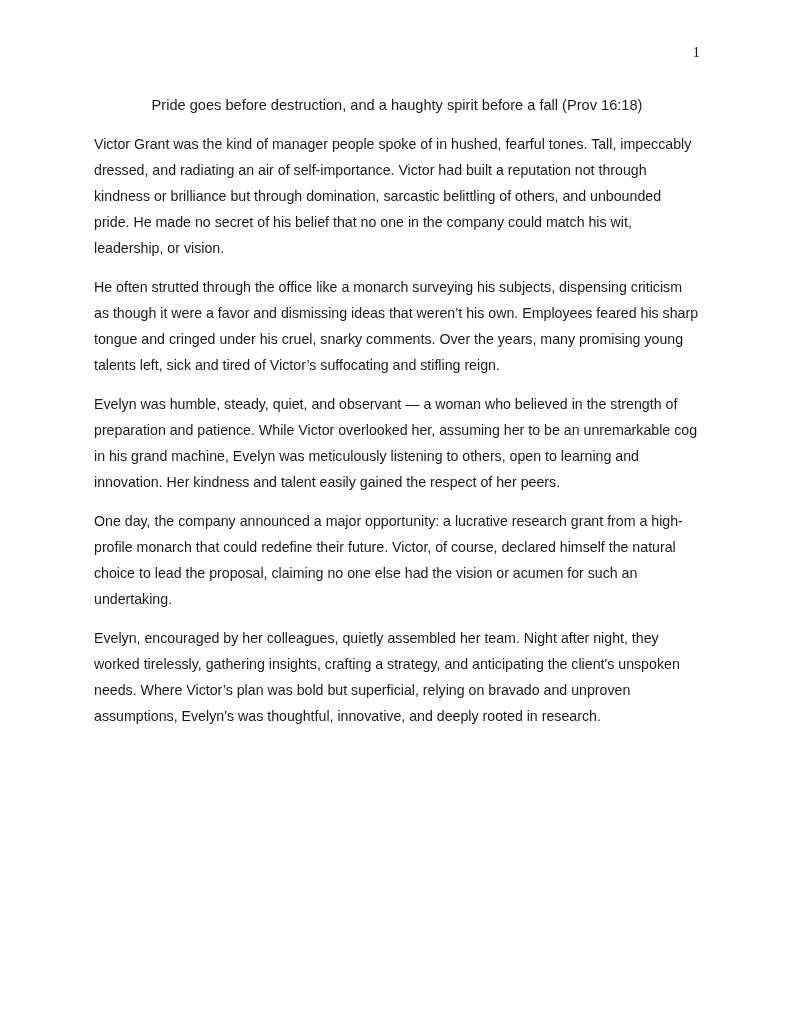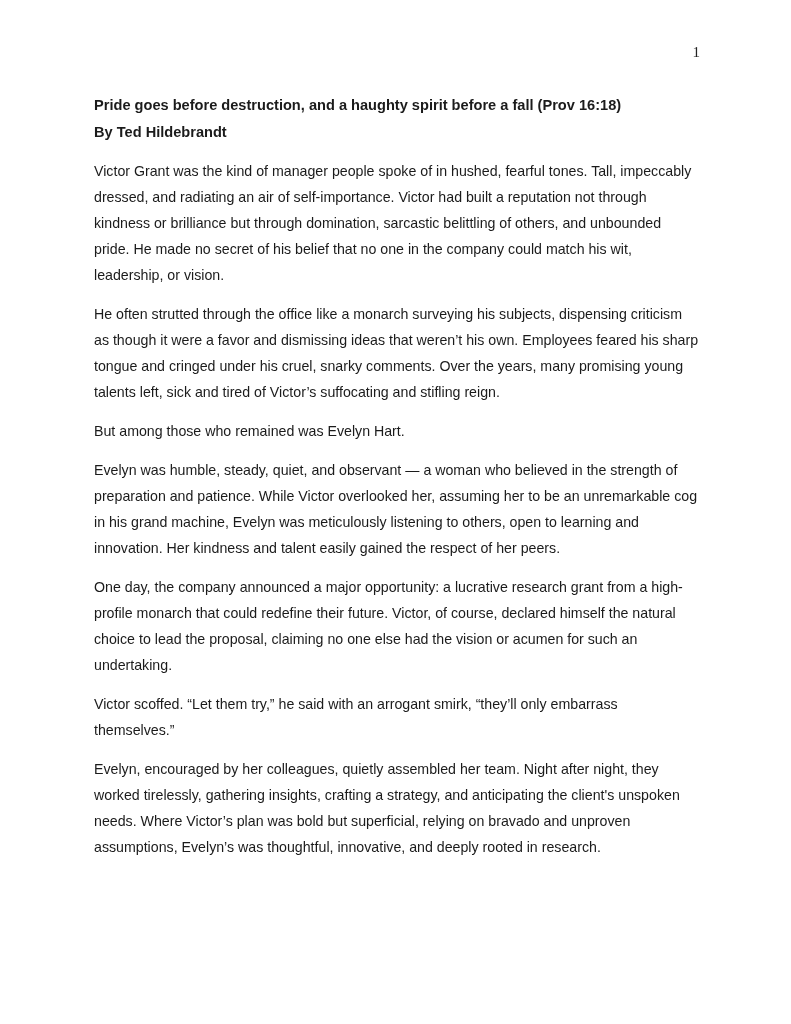--- a/index.html
+++ b/index.html
@@ -26,21 +26,22 @@
   .page-number {
     margin-top: 42px;
     text-align: right;
     font-family: "Liberation Serif", serif;
     font-size: 15px;
     line-height: 20px;
     color: #222222;
   }
   .title-block {
     margin-top: 30px;
-    font-weight: bold;
+    text-align: center;
+    font-weight: normal;
     font-size: 14.6px;
     line-height: 27px;
     color: #1b1b1b;
   }
   .doc-body {
     margin-top: 12px;
     font-size: 14.2px;
     line-height: 26px;
     text-align: left;
   }
@@ -52,27 +53,24 @@
 </head>
 <body>
 
 <div class="page">
   <div class="content">
 
     <div class="page-number">1</div>
 
     <div class="title-block">
       <div class="title-line">Pride goes before destruction, and a haughty spirit before a fall (Prov 16:18)</div>
-      <div class="title-line">By Ted Hildebrandt</div>
     </div>
 
     <div class="doc-body">
       <p>Victor Grant was the kind of manager people spoke of in hushed, fearful tones. Tall, impeccably dressed, and radiating an air of self-importance. Victor had built a reputation not through kindness or brilliance but through domination, sarcastic belittling of others, and unbounded pride. He made no secret of his belief that no one in the company could match his wit, leadership, or vision.</p>
       <p>He often strutted through the office like a monarch surveying his subjects, dispensing criticism as though it were a favor and dismissing ideas that weren’t his own. Employees feared his sharp tongue and cringed under his cruel, snarky comments. Over the years, many promising young talents left, sick and tired of Victor’s suffocating and stifling reign.</p>
-      <p>But among those who remained was Evelyn Hart.</p>
       <p>Evelyn was humble, steady, quiet, and observant — a woman who believed in the strength of preparation and patience. While Victor overlooked her, assuming her to be an unremarkable cog in his grand machine, Evelyn was meticulously listening to others, open to learning and innovation. Her kindness and talent easily gained the respect of her peers.</p>
       <p>One day, the company announced a major opportunity: a lucrative research grant from a high-profile monarch that could redefine their future. Victor, of course, declared himself the natural choice to lead the proposal, claiming no one else had the vision or acumen for such an undertaking.</p>
-      <p>Victor scoffed. “Let them try,” he said with an arrogant smirk, “they’ll only embarrass themselves.”</p>
       <p>Evelyn, encouraged by her colleagues, quietly assembled her team. Night after night, they worked tirelessly, gathering insights, crafting a strategy, and anticipating the client's unspoken needs. Where Victor’s plan was bold but superficial, relying on bravado and unproven assumptions, Evelyn’s was thoughtful, innovative, and deeply rooted in research.</p>
     </div>
 
   </div>
 </div>
 
 </body></html>

